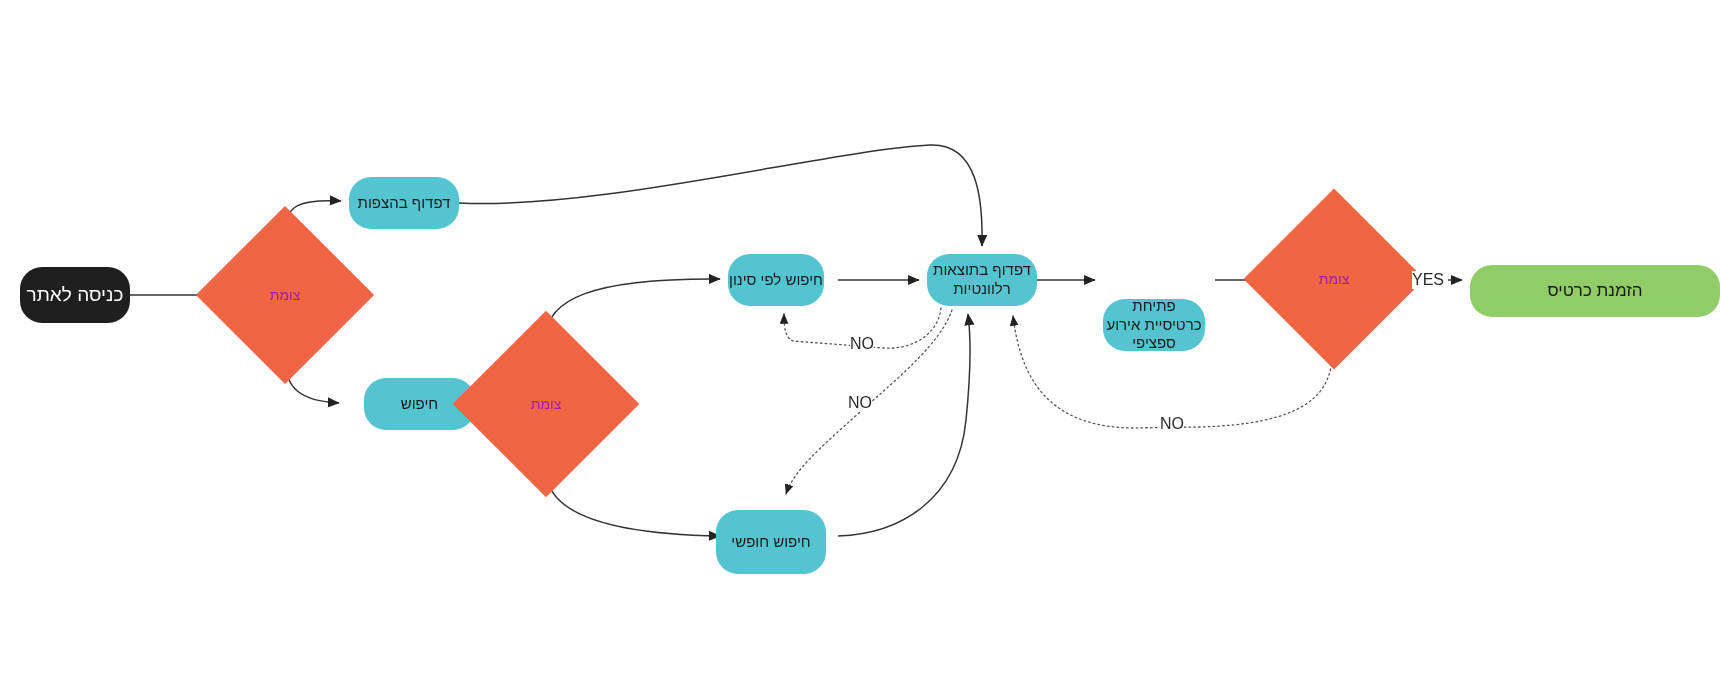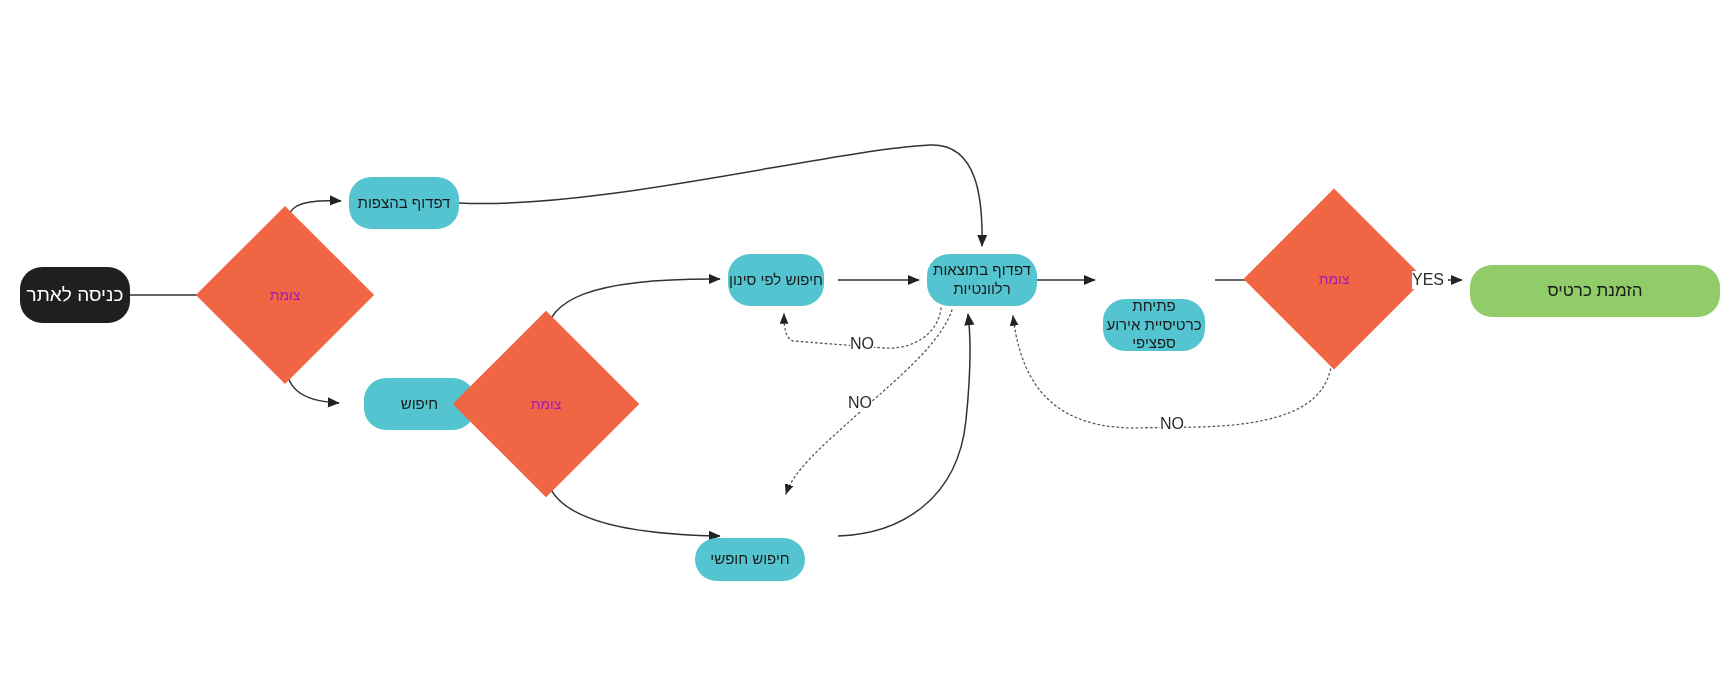--- a/index.html
+++ b/index.html
@@ -77,21 +77,21 @@
 
   <div class="diamond" style="left:480px;top:338px;width:132px;height:132px;">
     <div class="dshape"></div>
     <div class="dlabel">צומת</div>
   </div>
 
   <div class="node rounded n-proc" style="left:728px;top:254px;width:96px;height:52px;">
     <span>חיפוש לפי סינון</span>
   </div>
 
-  <div class="node rounded n-proc" style="left:695px;top:510px;width:110px;height:43px;margin-top:28px;">
+  <div class="node rounded n-proc" style="left:716px;top:510px;width:110px;height:64px;">
     <span>חיפוש חופשי</span>
   </div>
 
   <div class="node rounded n-proc" style="left:927px;top:254px;width:110px;height:52px;">
     <span>דפדוף בתוצאות רלוונטיות</span>
   </div>
 
   <div class="node rounded n-proc" style="left:1103px;top:254px;width:102px;height:52px;margin-top:45px;">
     <span>פתיחת כרטיסיית אירוע ספציפי</span>
   </div>

